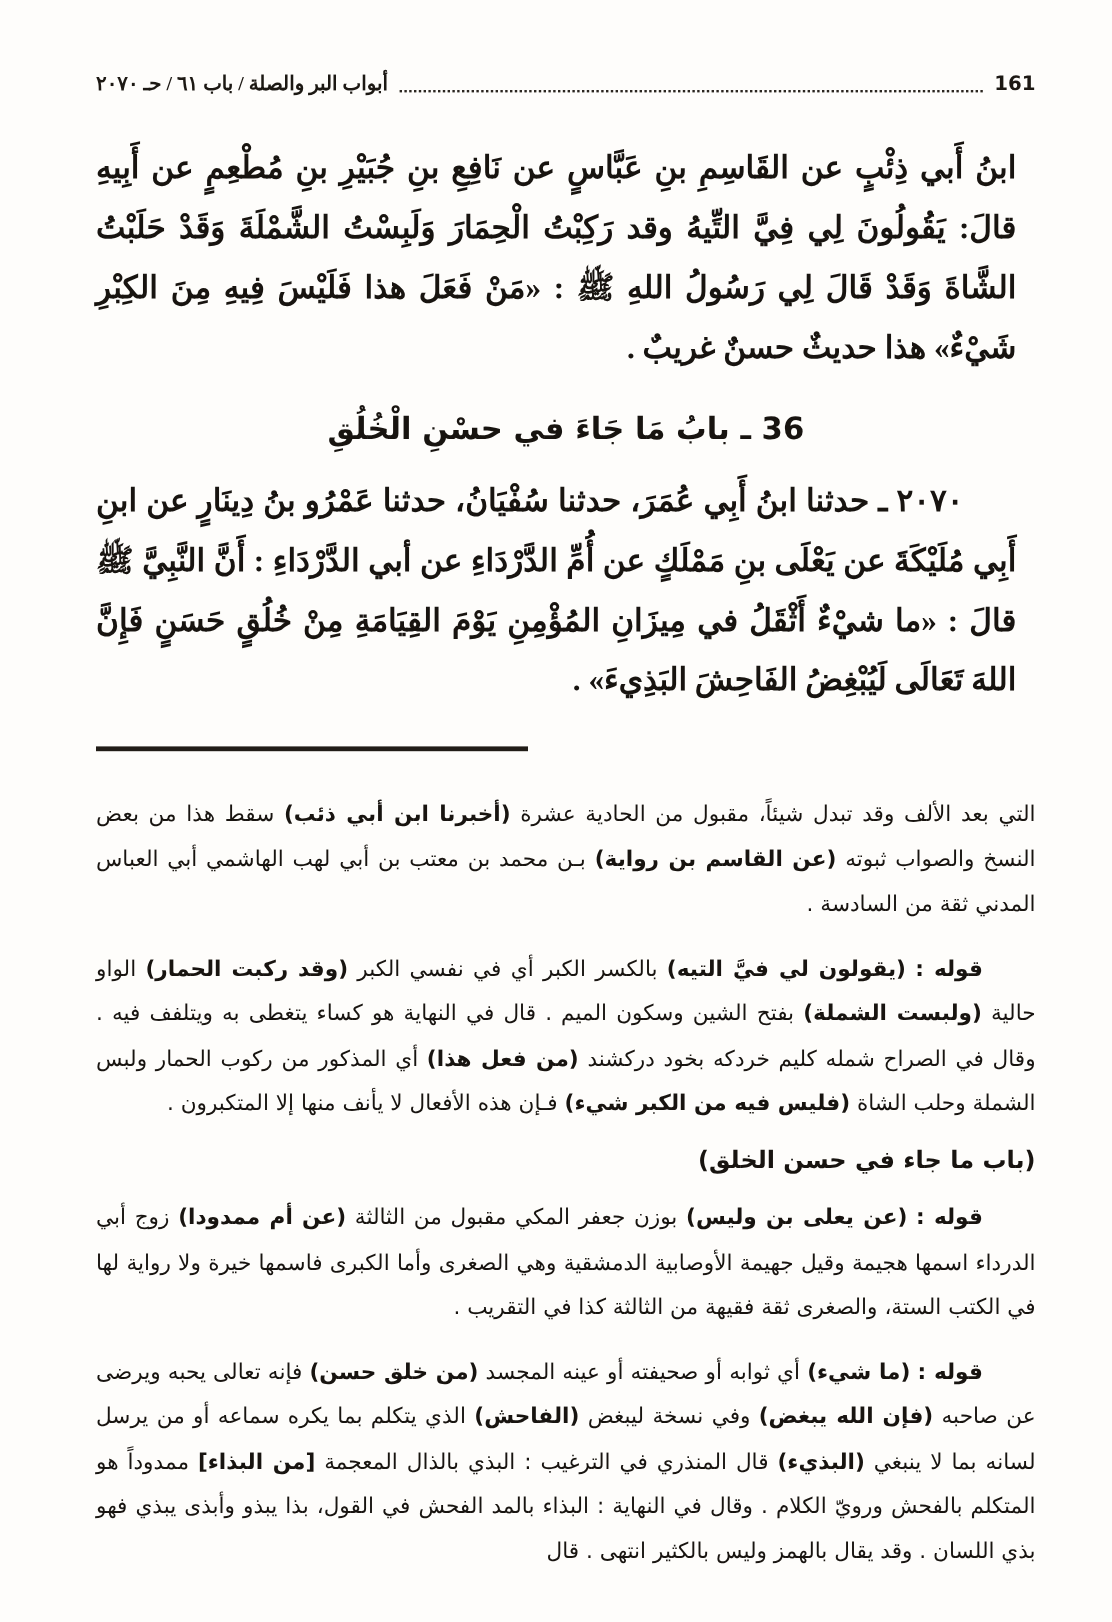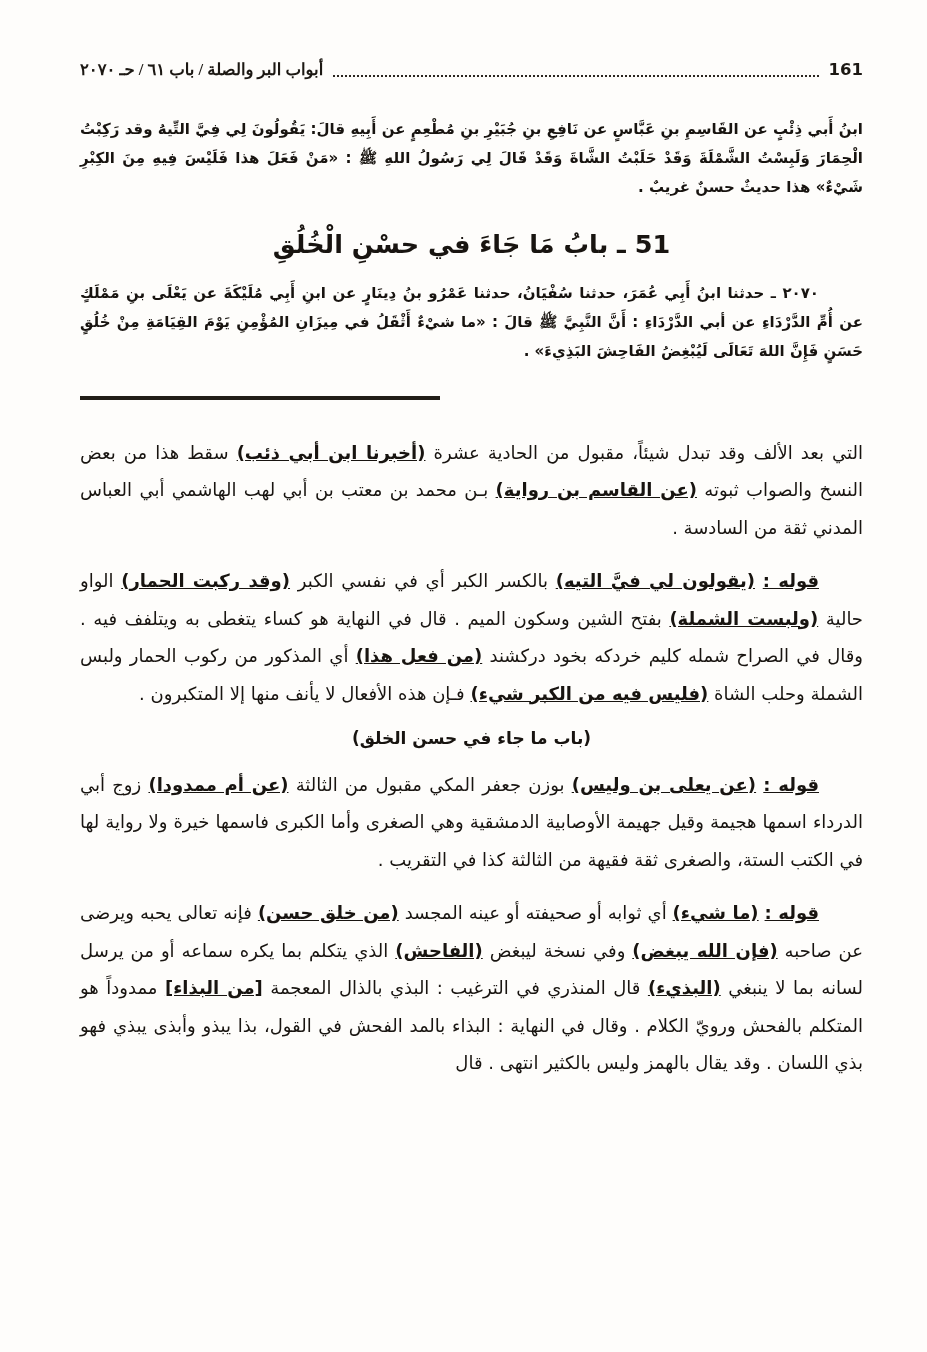--- a/index.html
+++ b/index.html
@@ -35,25 +35,26 @@
   .leader-dots {
     flex: 1;
     border-bottom: 2.6px dotted #2b2620;
     margin: 0 10px 4px 10px;
     height: 1px;
   }
   .header-title { white-space: nowrap; font-family: Liberation Serif, serif; }
 
   
   .matn-para {
-    font-size: 15px;
+    font-size: 26px;
     font-weight: bold;
     line-height: 1.92;
     text-align: justify;
-    margin: 0 0 8px 0;
+    margin: 0 16px 8px 0;
+    font-family: Liberation Serif, serif;
   }
   .chapter-heading {
     text-align: center;
     font-size: 25.5px;
     font-weight: bold;
     margin: 28px 0 20px 0;
   }
   .indent { text-indent: 44px; }
 
   
@@ -64,42 +65,42 @@
     margin: 30px auto 34px 0; 
   }
 
   
   .commentary { font-size: 18px; }
   .c-para {
     line-height: 2.08;
     text-align: justify;
     margin: 0 0 16px 0;
   }
-  .c-para b { font-weight: bold; text-decoration: underline; }
+  .c-para b { font-weight: bold; }
   .c-center {
-    text-align: center;
+    text-align: right;
     font-weight: bold;
-    font-size: 17px;
+    font-size: 20px;
     margin: 6px 0 18px 0;
   }
 </style>
 </head>
 <body>
 
 <div class="page">
 
   <header class="running-header">
     <span class="page-num">161</span>
     <span class="leader-dots"></span>
     <span class="header-title">أبواب البر والصلة / باب ٦١ / حـ ٢٠٧٠</span>
   </header>
 
   <main class="matn">
     <p class="matn-para">ابنُ أَبي ذِئْبٍ عن القَاسِمِ بنِ عَبَّاسٍ عن نَافِعِ بنِ جُبَيْرِ بنِ مُطْعِمٍ عن أَبِيهِ قالَ: يَقُولُونَ لِي فِيَّ التِّيهُ وقد رَكِبْتُ الْحِمَارَ وَلَبِسْتُ الشَّمْلَةَ وَقَدْ حَلَبْتُ الشَّاةَ وَقَدْ قَالَ لِي رَسُولُ اللهِ ﷺ : «مَنْ فَعَلَ هذا فَلَيْسَ فِيهِ مِنَ الكِبْرِ شَيْءٌ» هذا حديثٌ حسنٌ غريبٌ .</p>
-    <h2 class="chapter-heading">51 ـ بابُ مَا جَاءَ في حسْنِ الْخُلُقِ</h2>
+    <h2 class="chapter-heading">36 ـ بابُ مَا جَاءَ في حسْنِ الْخُلُقِ</h2>
     <p class="matn-para indent">٢٠٧٠ ـ حدثنا ابنُ أَبِي عُمَرَ، حدثنا سُفْيَانُ، حدثنا عَمْرُو بنُ دِينَارٍ عن ابنِ أَبِي مُلَيْكَةَ عن يَعْلَى بنِ مَمْلَكٍ عن أُمِّ الدَّرْدَاءِ عن أبي الدَّرْدَاءِ : أَنَّ النَّبِيَّ ﷺ قالَ : «ما شيْءٌ أَثْقَلُ في مِيزَانِ المُؤْمِنِ يَوْمَ القِيَامَةِ مِنْ خُلُقٍ حَسَنٍ فَإِنَّ اللهَ تَعَالَى لَيُبْغِضُ الفَاحِشَ البَذِيءَ» .</p>
   </main>
 
   <div class="separator"></div>
 
   <section class="commentary">
     <p class="c-para auto-bold">التي بعد الألف وقد تبدل شيئاً، مقبول من الحادية عشرة <b>(أخبرنا ابن أبي ذئب)</b> سقط هذا من بعض النسخ والصواب ثبوته <b>(عن القاسم بن رواية)</b> بـن محمد بن معتب بن أبي لهب الهاشمي أبي العباس المدني ثقة من السادسة .</p>
     <p class="c-para auto-bold indent"><b>قوله :</b> <b>(يقولون لي فيَّ التيه)</b> بالكسر الكبر أي في نفسي الكبر <b>(وقد ركبت الحمار)</b> الواو حالية <b>(ولبست الشملة)</b> بفتح الشين وسكون الميم . قال في النهاية هو كساء يتغطى به ويتلفف فيه . وقال في الصراح شمله كليم خردكه بخود دركشند <b>(من فعل هذا)</b> أي المذكور من ركوب الحمار ولبس الشملة وحلب الشاة <b>(فليس فيه من الكبر شيء)</b> فـإن هذه الأفعال لا يأنف منها إلا المتكبرون .</p>
     <p class="c-center auto-bold"><b>(باب ما جاء في حسن الخلق)</b></p>
     <p class="c-para auto-bold indent"><b>قوله :</b> <b>(عن يعلى بن وليس)</b> بوزن جعفر المكي مقبول من الثالثة <b>(عن أم ممدودا)</b> زوج أبي الدرداء اسمها هجيمة وقيل جهيمة الأوصابية الدمشقية وهي الصغرى وأما الكبرى فاسمها خيرة ولا رواية لها في الكتب الستة، والصغرى ثقة فقيهة من الثالثة كذا في التقريب .</p>

